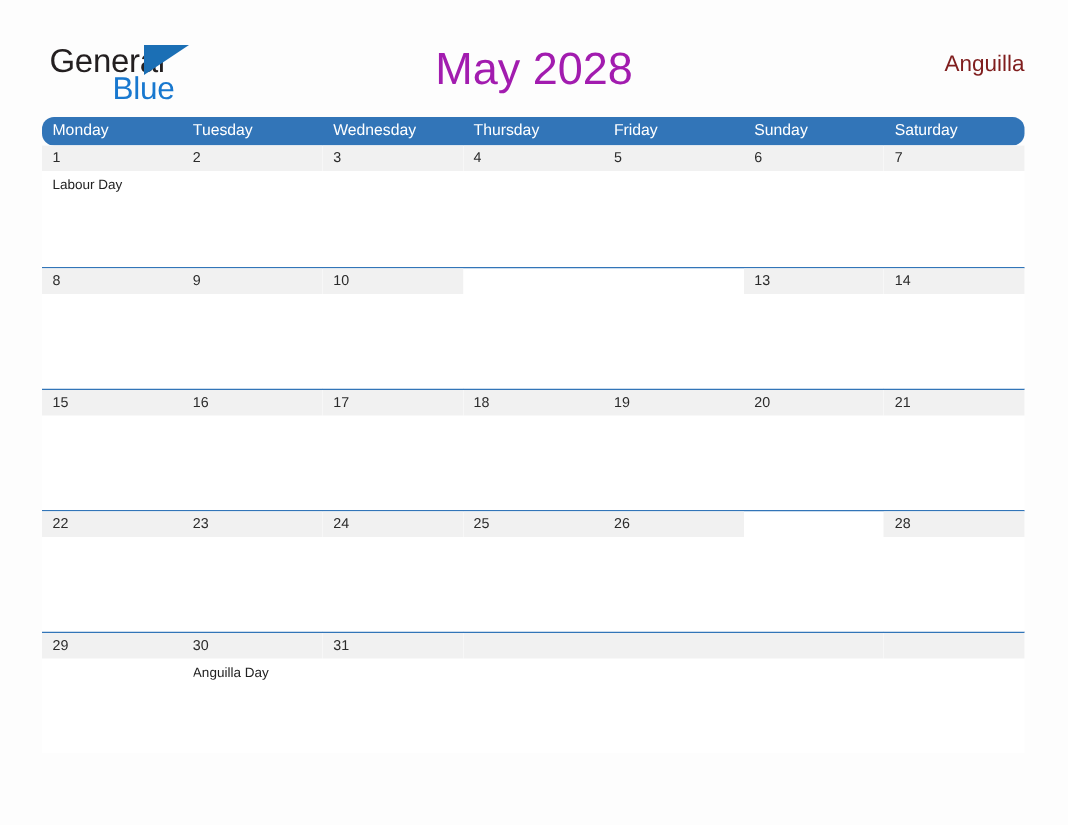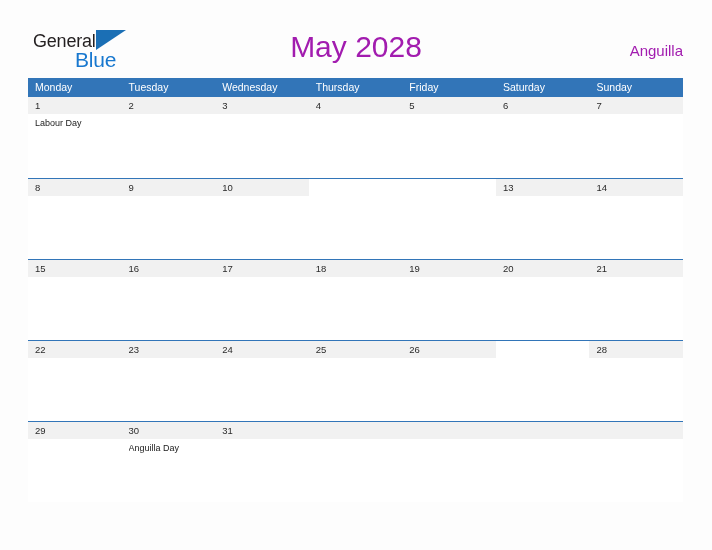--- a/index.html
+++ b/index.html
@@ -33,21 +33,21 @@
     position: absolute;
     left: 33px;
     top: 29px;
     width: 125px;
     height: 42px;
   }
   .logo-general {
     position: absolute;
     left: 0;
     top: 0;
-    font-size: 18px;
+    font-size: 22px;
     line-height: 24px;
     color: #231f20;
     letter-spacing: -0.2px;
     font-family: "Liberation Sans", sans-serif;
   }
   .logo-blue {
     position: absolute;
     left: 42px;
     top: 19px;
     font-size: 21px;
@@ -73,38 +73,39 @@
     text-align: center;
     font-size: 30px;
     line-height: 38px;
     font-weight: 400;
     color: #a21caf;
   }
 
   .cal-locale {
     position: absolute;
     right: 29px;
-    top: 41px;
+    top: 33px;
     font-size: 15px;
     line-height: 20px;
-    color: #a21caf;
+    color: #7f1d1d;
     text-align: right;
   }
 
   
   .calendar {
     position: absolute;
     left: 28px;
     top: 78px;
     width: 655px;
   }
   .weekday-row {
     display: flex;
     width: 100%;
     background: #3275b8;
+    border-radius: 8px;
   }
   .weekday-cell {
     flex: 1 1 0;
     min-width: 0;
     height: 19px;
     line-height: 19px;
     color: #ffffff;
     font-size: 10.5px;
     padding-left: 7px;
     box-sizing: border-box;
@@ -176,22 +177,22 @@
   </div>
 
   <div class="calendar">
 
     <div class="weekday-row">
       <div class="weekday-cell">Monday</div>
       <div class="weekday-cell">Tuesday</div>
       <div class="weekday-cell">Wednesday</div>
       <div class="weekday-cell">Thursday</div>
       <div class="weekday-cell">Friday</div>
+      <div class="weekday-cell">Sunday</div>
       <div class="weekday-cell">Saturday</div>
-      <div class="weekday-cell">Sunday</div>
     </div>
 
     <div class="week-row first">
       <div class="day-cell">
         <div class="daynum-strip">1</div>
         <div class="day-events">
           <div class="event">Labour Day</div>
         </div>
       </div>
       <div class="day-cell">

